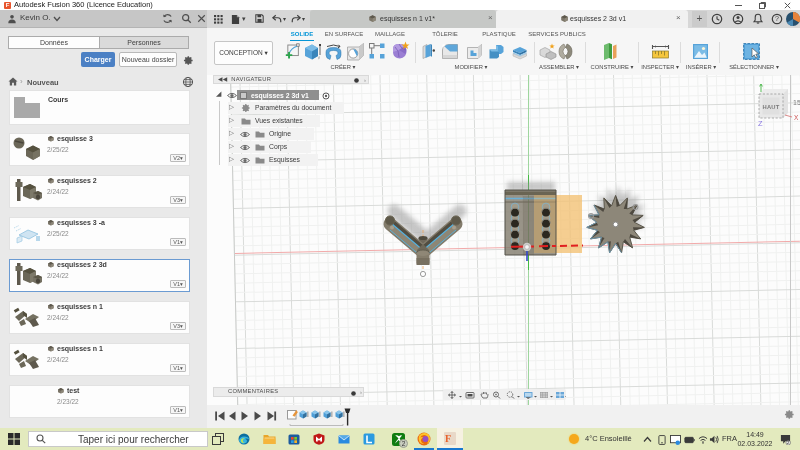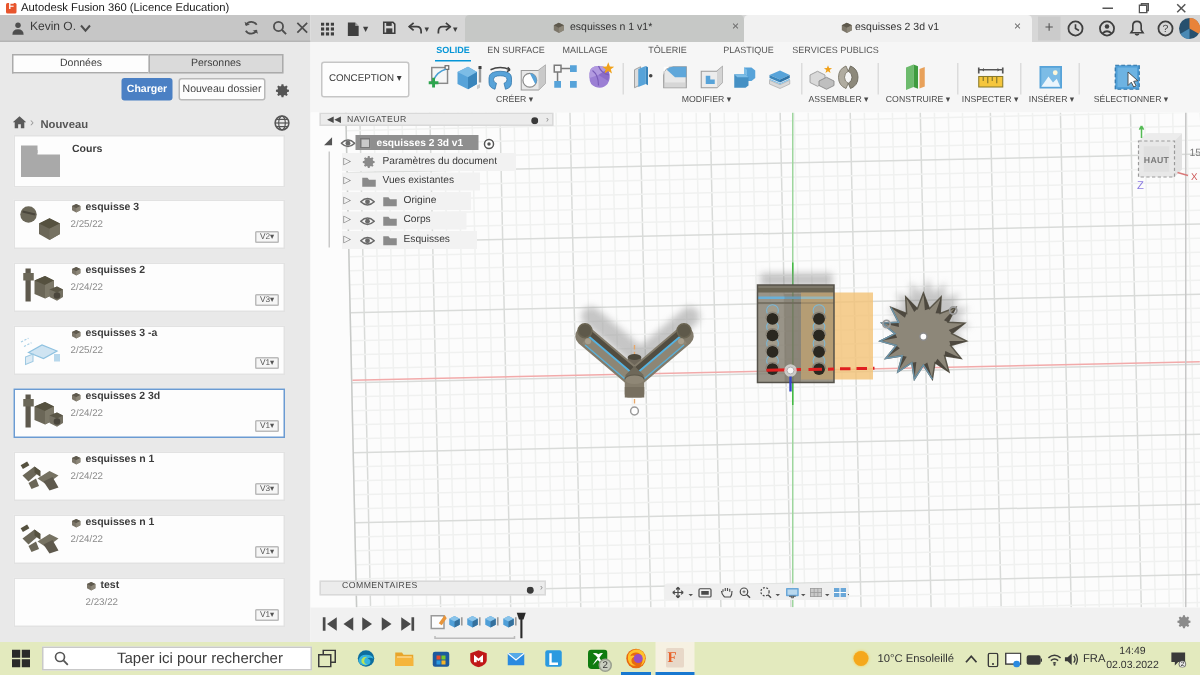--- a/index.html
+++ b/index.html
@@ -880,21 +880,21 @@
     <circle cx="7" cy="7" r="6.5" fill="#e86a10"></circle>
     <path d="M2 4 Q4 0.8 8 1 Q12.5 1.5 13 6 Q13.3 10 10 12 Q12 9 11 6 Q10 3 7 3 Q4 3 3.2 5.5 Q5 4.5 6.5 5.5 Q3.5 6.5 4 9 Q4.3 11 7 11.5 Q4 12.5 2.5 10 Q1 7 2 4Z" fill="#ffc22a"></path>
     <circle cx="8.5" cy="7" r="3" fill="#8a4ae0" opacity=".85"></circle>
   </svg>
 <div class="a" style="left:437px;top:428px;width:26px;height:22px;background:#f6f1e2;"></div>
 <div class="a" style="left:444px;top:432px;width:12px;height:13px;background:#e8d8c8;border-radius:1px;"></div>
 <div class="a" style="left:445px;top:432.5px;font-size:10px;font-weight:bold;color:#e8622a;font-family:'Liberation Serif',serif;">F</div>
 <div class="a" style="left:414px;top:448px;width:20px;height:2px;background:#1878d0;"></div>
 <div class="a" style="left:437px;top:448px;width:26px;height:2px;background:#1878d0;"></div>
 <circle class="a" style="left:569px;top:434px;width:10px;height:10px;border-radius:50%;background:#f5a81c;box-shadow:0 0 2px #f5c84a;"></circle>
-<div class="a tray" style="left:585px;top:434px;">10°C Ensoleillé</div>
+<div class="a tray" style="left:585px;top:434px;">4°C Ensoleillé</div>
 <svg class="a" style="left:643px;top:436px" width="9" height="7" viewBox="0 0 9 7">
     <path d="M1 5.5 L4.5 1.5 L8 5.5" stroke="#3a3a3a" stroke-width="1.2" fill="none"></path>
   </svg>
 <svg class="a" style="left:658px;top:435px" width="8" height="10" viewBox="0 0 9 11">
     <rect x="1" y="0.5" width="7" height="10" rx="1" stroke="#3a3a3a" stroke-width="1" fill="none"></rect>
     <circle cx="4.5" cy="8.5" r="0.8" fill="#3a3a3a"></circle>
   </svg>
 <svg class="a" style="left:670px;top:435px" width="11" height="10" viewBox="0 0 12 11">
     <rect x="0.5" y="0.5" width="11" height="8" stroke="#3a3a3a" stroke-width="1" fill="#fff"></rect>
     <circle cx="8.5" cy="8.5" r="2.5" fill="#2a8ae0"></circle>

